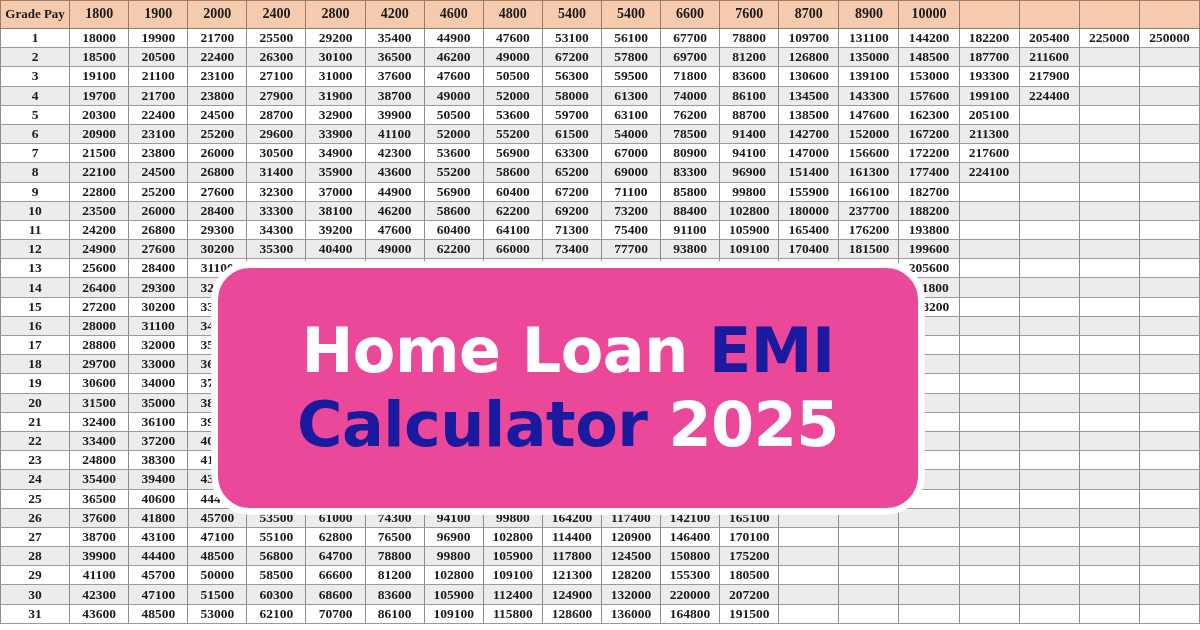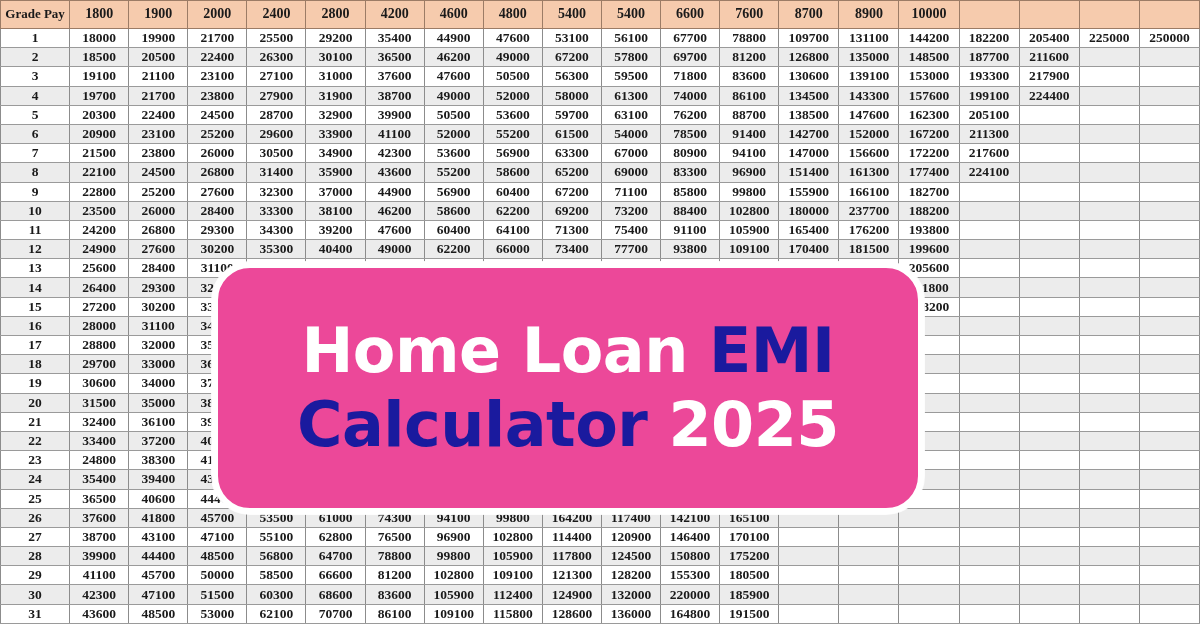--- a/index.html
+++ b/index.html
@@ -801,21 +801,21 @@
           <td>47100</td>
           <td>51500</td>
           <td>60300</td>
           <td>68600</td>
           <td>83600</td>
           <td>105900</td>
           <td>112400</td>
           <td>124900</td>
           <td>132000</td>
           <td>220000</td>
-          <td>185900</td>
+          <td>207200</td>
           <td class="empty"></td>
           <td class="empty"></td>
           <td class="empty"></td>
           <td class="empty"></td>
           <td class="empty"></td>
           <td class="empty"></td>
           <td class="empty"></td>
         </tr>
         <tr class="data-row">
           <td class="lvl">31</td>

